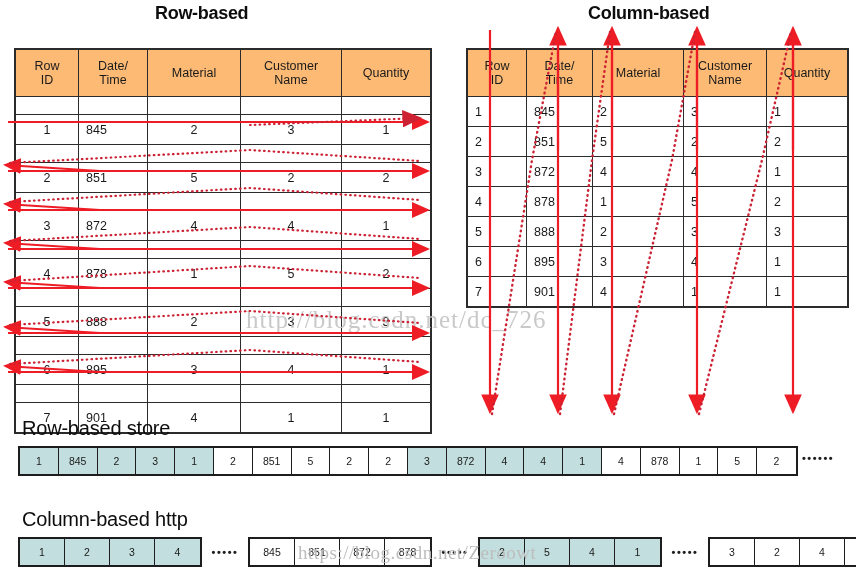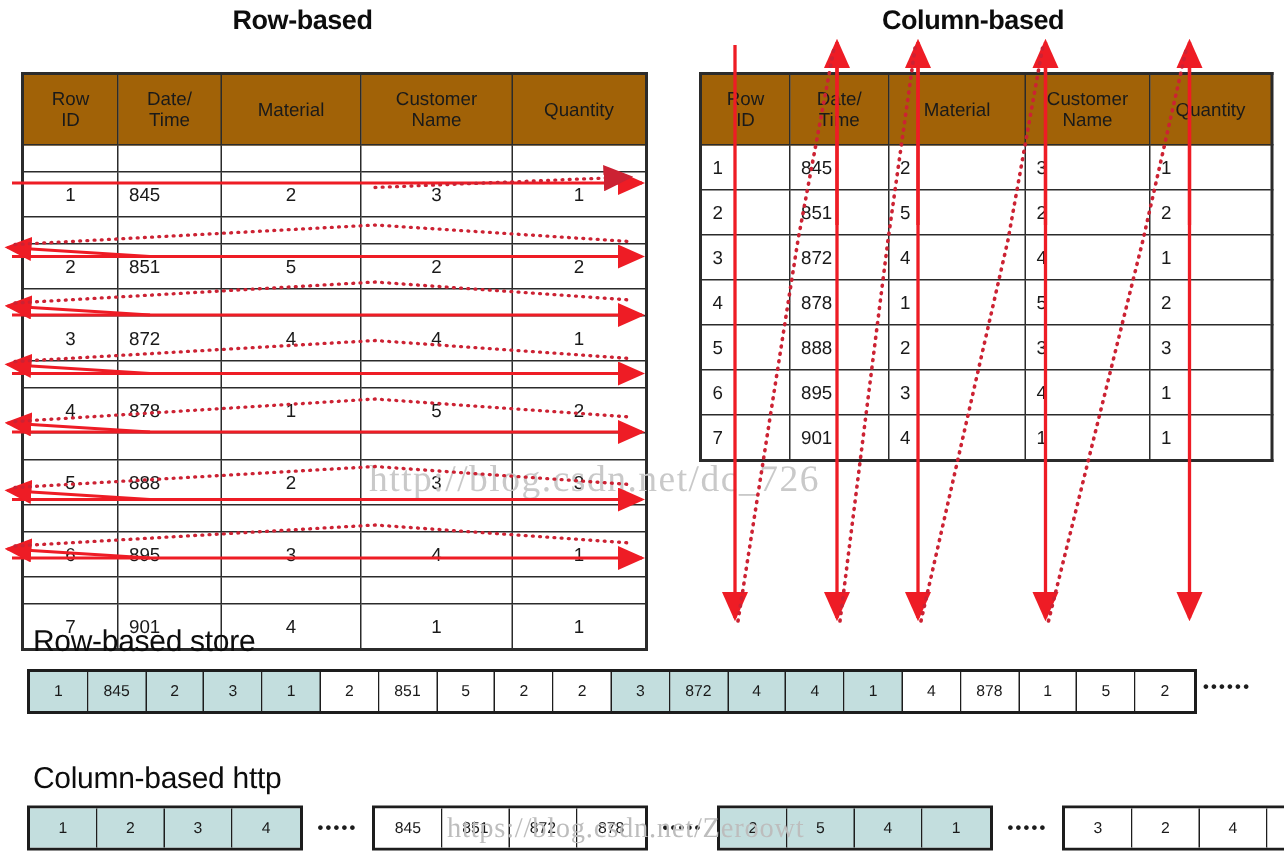--- a/index.html
+++ b/index.html
@@ -47,21 +47,21 @@
   }
   .gtable td{
     border:1px solid #2b2b2b;
     font-size:12.5px;
     color:#1a1a1a;
     padding:0;
     height:29px;
     vertical-align:middle;
   }
   .gtable td.hd{
-    background:#a16207;
+    background:#fdba74;
     text-align:center;
     line-height:14px;
     height:46px;
     font-size:12.5px;
   }
   .gtable tr.spacer td{height:17px;}
 
   
   #tbl-row{left:14px;top:48px;width:412px;}
   #tbl-row td.c0{width:62px;text-align:center;}

